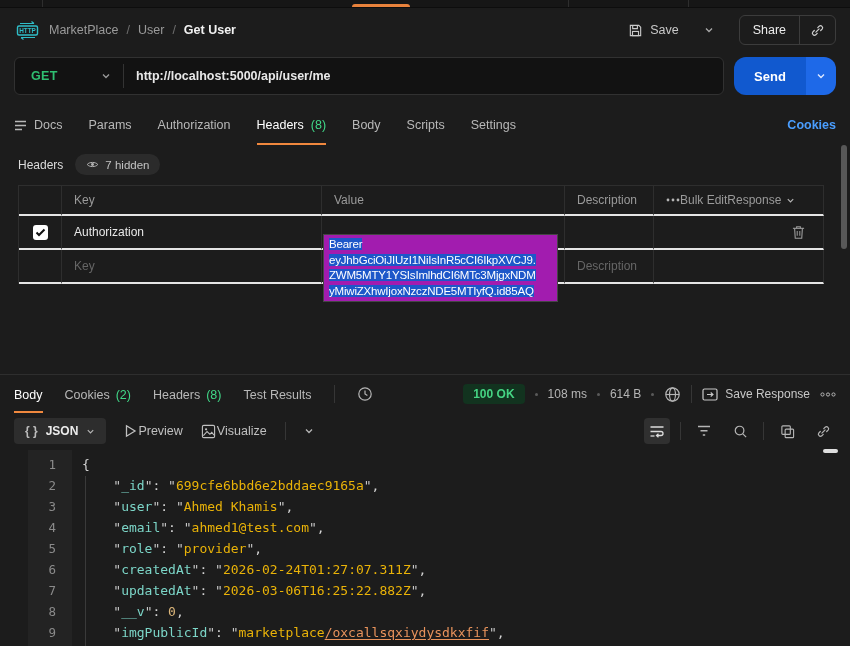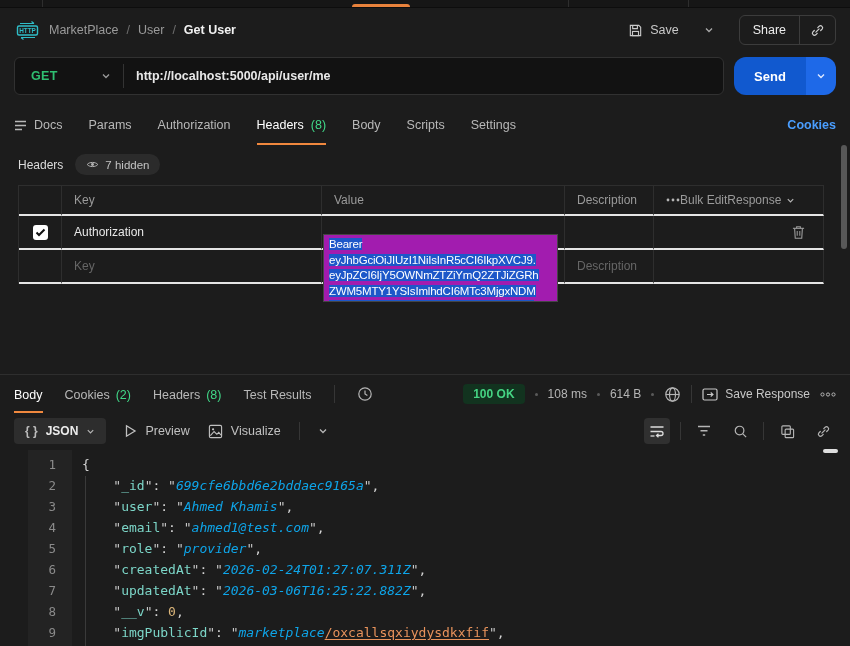--- a/index.html
+++ b/index.html
@@ -80,36 +80,36 @@
   .vline { width:1px; height:18px; background:#363636; }
   .resp-meta { margin-left:auto; display:flex; align-items:center; gap:10px; font-size:12px; color:#b5b5b5; }
   .status-badge { background:#12331f; color:#45d483; padding:3px 10px; border-radius:4px; font-weight:600; cursor:pointer; }
   .dot { width:3px; height:3px; border-radius:50%; background:#5a5a5a; }
   .save-resp { display:flex; align-items:center; gap:7px; color:#c8c8c8; cursor:pointer; }
 
   
   .resp-toolbar { display:flex; align-items:center; padding:5px 14px 6px; gap:18px; color:#c0c0c0; }
   .json-btn { display:flex; align-items:center; gap:8px; background:#2d2d2d; border-radius:4px; padding:6px 11px; color:#ececec; font-weight:600; font-size:12px; cursor:pointer; }
   .braces { color:#bdbdbd; font-weight:700; }
-  .tool { display:flex; align-items:center; gap:8px; cursor:pointer;text-align:center; }
+  .tool { display:flex; align-items:center; gap:1px; cursor:pointer;text-align:center; }
   .toolbar-icons { margin-left:auto; display:flex; align-items:center; gap:10px; }
   .icon-btn { width:26px; height:26px; display:flex; align-items:center; justify-content:center; border-radius:4px; cursor:pointer; }
   .icon-btn.active { background:#303030; }
 
   
   .code-area { position:relative; height:198px; overflow:hidden; font-family:"DejaVu Sans Mono", monospace; font-size:13px; padding-top:4px; }
   .gutter-bg { position:absolute; left:28px; top:0; bottom:0; width:44px; background:#232323; z-index:0; }
   .indent-guide { position:absolute; left:85px; top:26px; bottom:0; width:1px; background:#3a3a3a; z-index:1; }
   .code-line { display:flex; height:21px; line-height:21px; position:relative; z-index:2; }
   .ln { width:62px; padding-right:6px; text-align:right; color:#8a8a8a; flex:0 0 auto; font-size:12.5px; }
   .lc { padding-left:20px; white-space:pre; }
   .tk-ws { white-space:pre; }
   .tk-q { color:#c8c8c8; }
   .tk-key { color:#7cd6c8; }
-  .tk-str { color:#0ea5e9;font-style:italic; }
+  .tk-str { color:#eab308; }
   .tk-stru { color:#e8935c; text-decoration:underline; text-underline-offset:2px; }
   .tk-num { color:#dcb67a; }
   .tk-punct { color:#d4d4d4; white-space:pre; }
 
   
   .main-scroll { position:absolute; right:3px; top:145px; width:6px; height:104px; background:#585858; border-radius:3px; z-index:20; }
   .resp-scroll { position:absolute; left:823px; top:449px; width:15px; height:4px; background:#dedede; border-radius:2px; z-index:20; }
 </style>
 </head>
 <body>
@@ -282,21 +282,20 @@
     <div class="cell row"></div>
     <div class="cell row">
       <span class="placeholder">Description</span>
     </div>
     <div class="cell row"></div>
   </div>
 
   <div class="value-editor">
     <div class="tok-line"><span class="sel">Bearer</span></div>
     <div class="tok-line"><span class="sel">eyJhbGciOiJIUzI1NiIsInR5cCI6IkpXVCJ9.</span></div>
-    <div class="tok-line"><span class="sel">eyJpZCI6IjY5OWNmZTZiYmQ2ZTJiZGRh</span></div>
     <div class="tok-line"><span class="sel">ZWM5MTY1YSIsImlhdCI6MTc3MjgxNDM</span></div>
     <div class="tok-line"><span class="sel">yMiwiZXhwIjoxNzczNDE5MTIyfQ.id85AQ</span></div>
   </div>
 </div>
 
 <div class="spacer"></div>
 
 <div class="resp">
   <div class="resp-header">
     <div class="resp-tab active">

